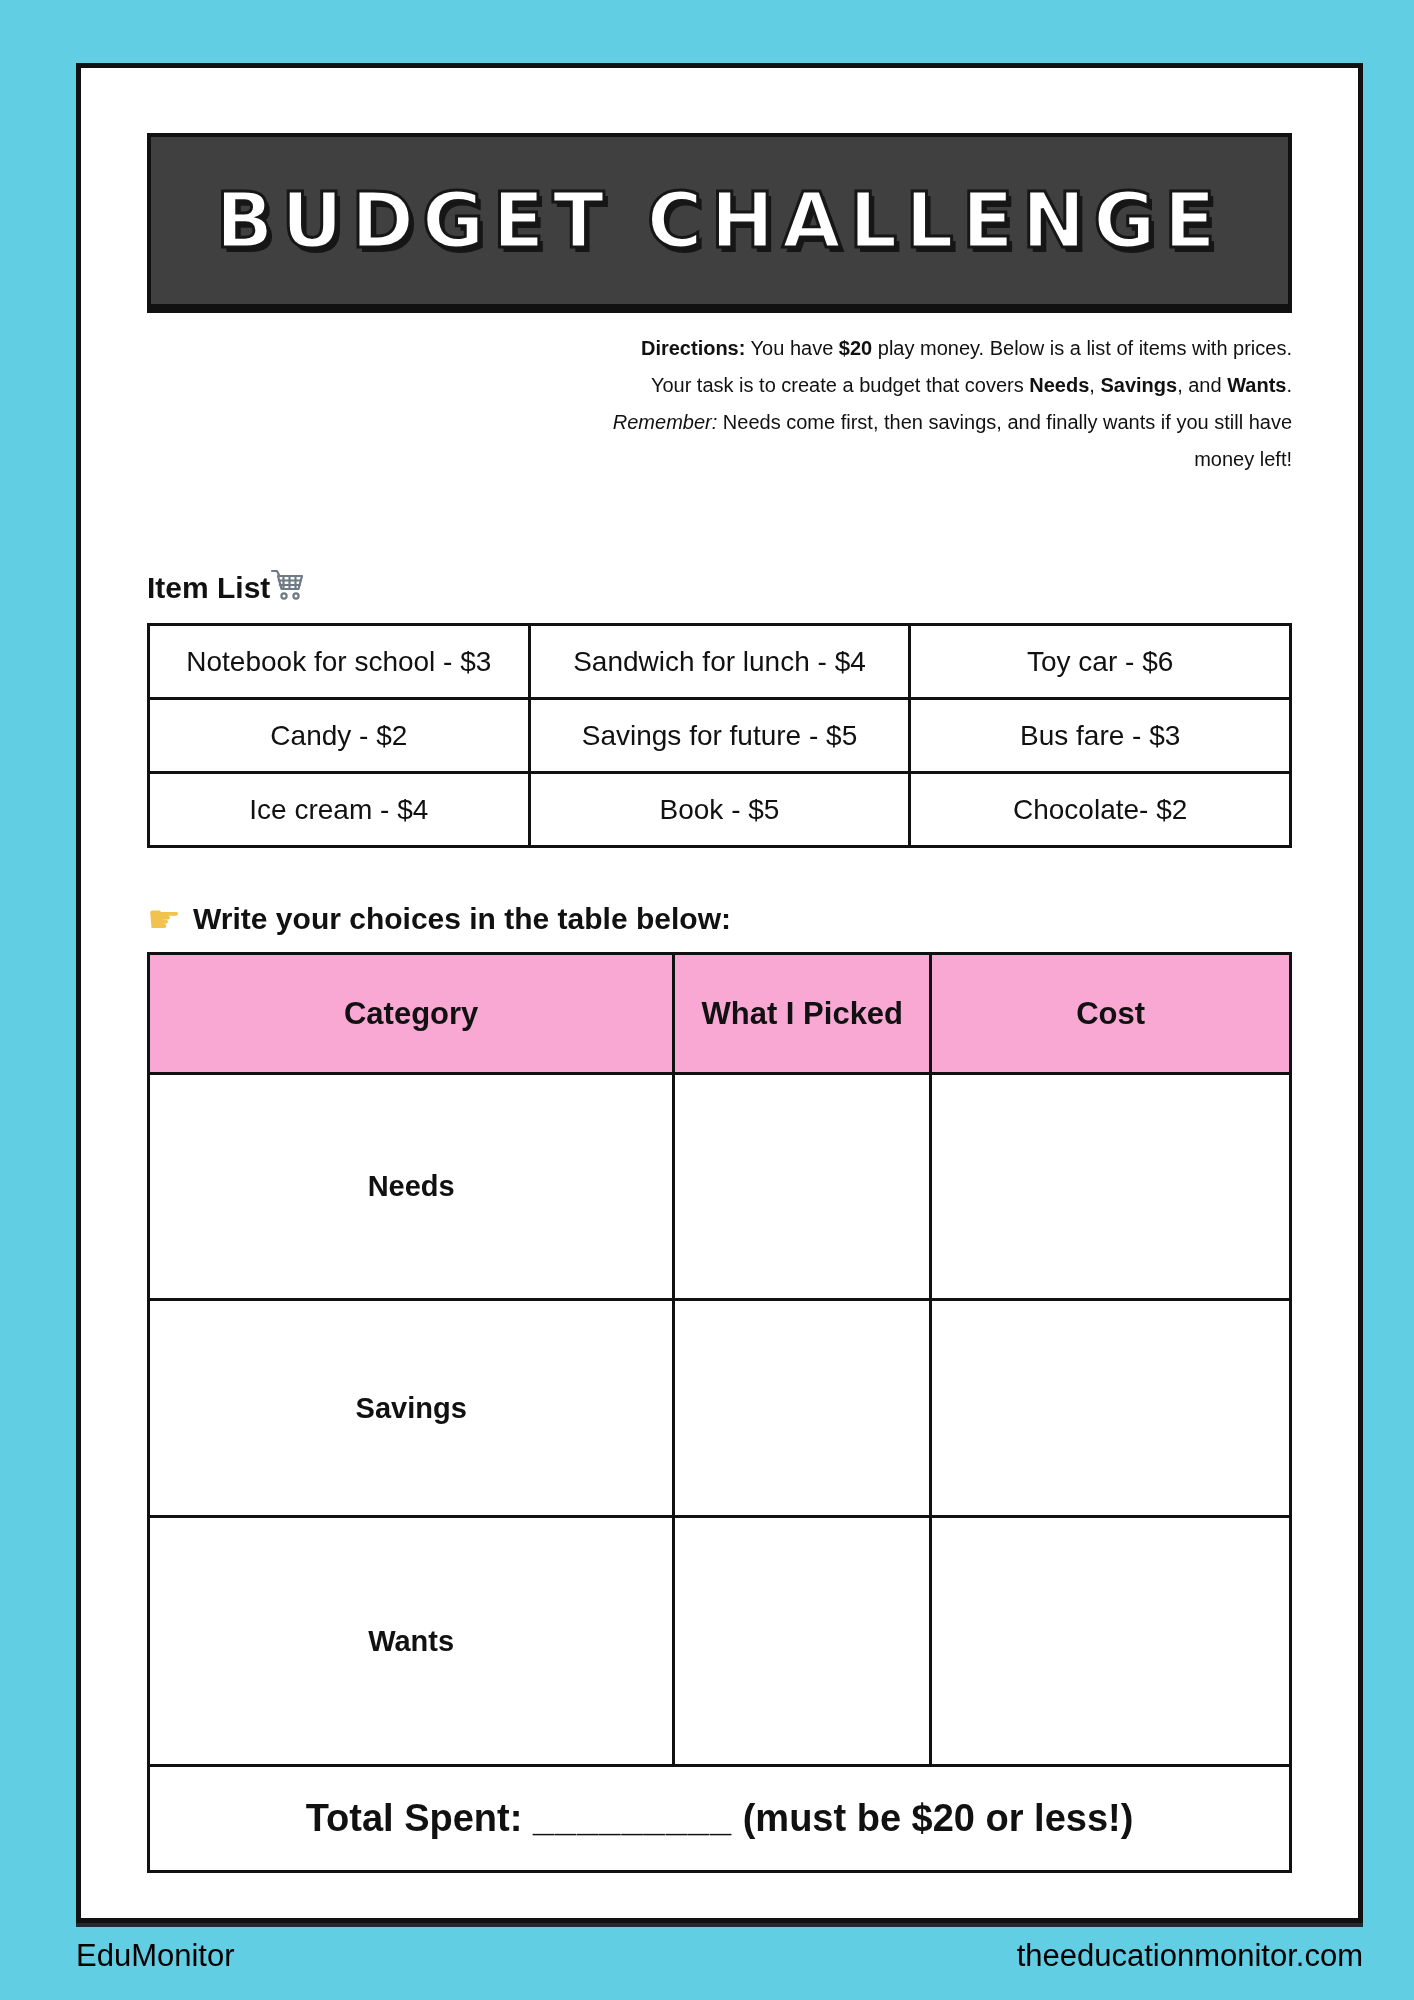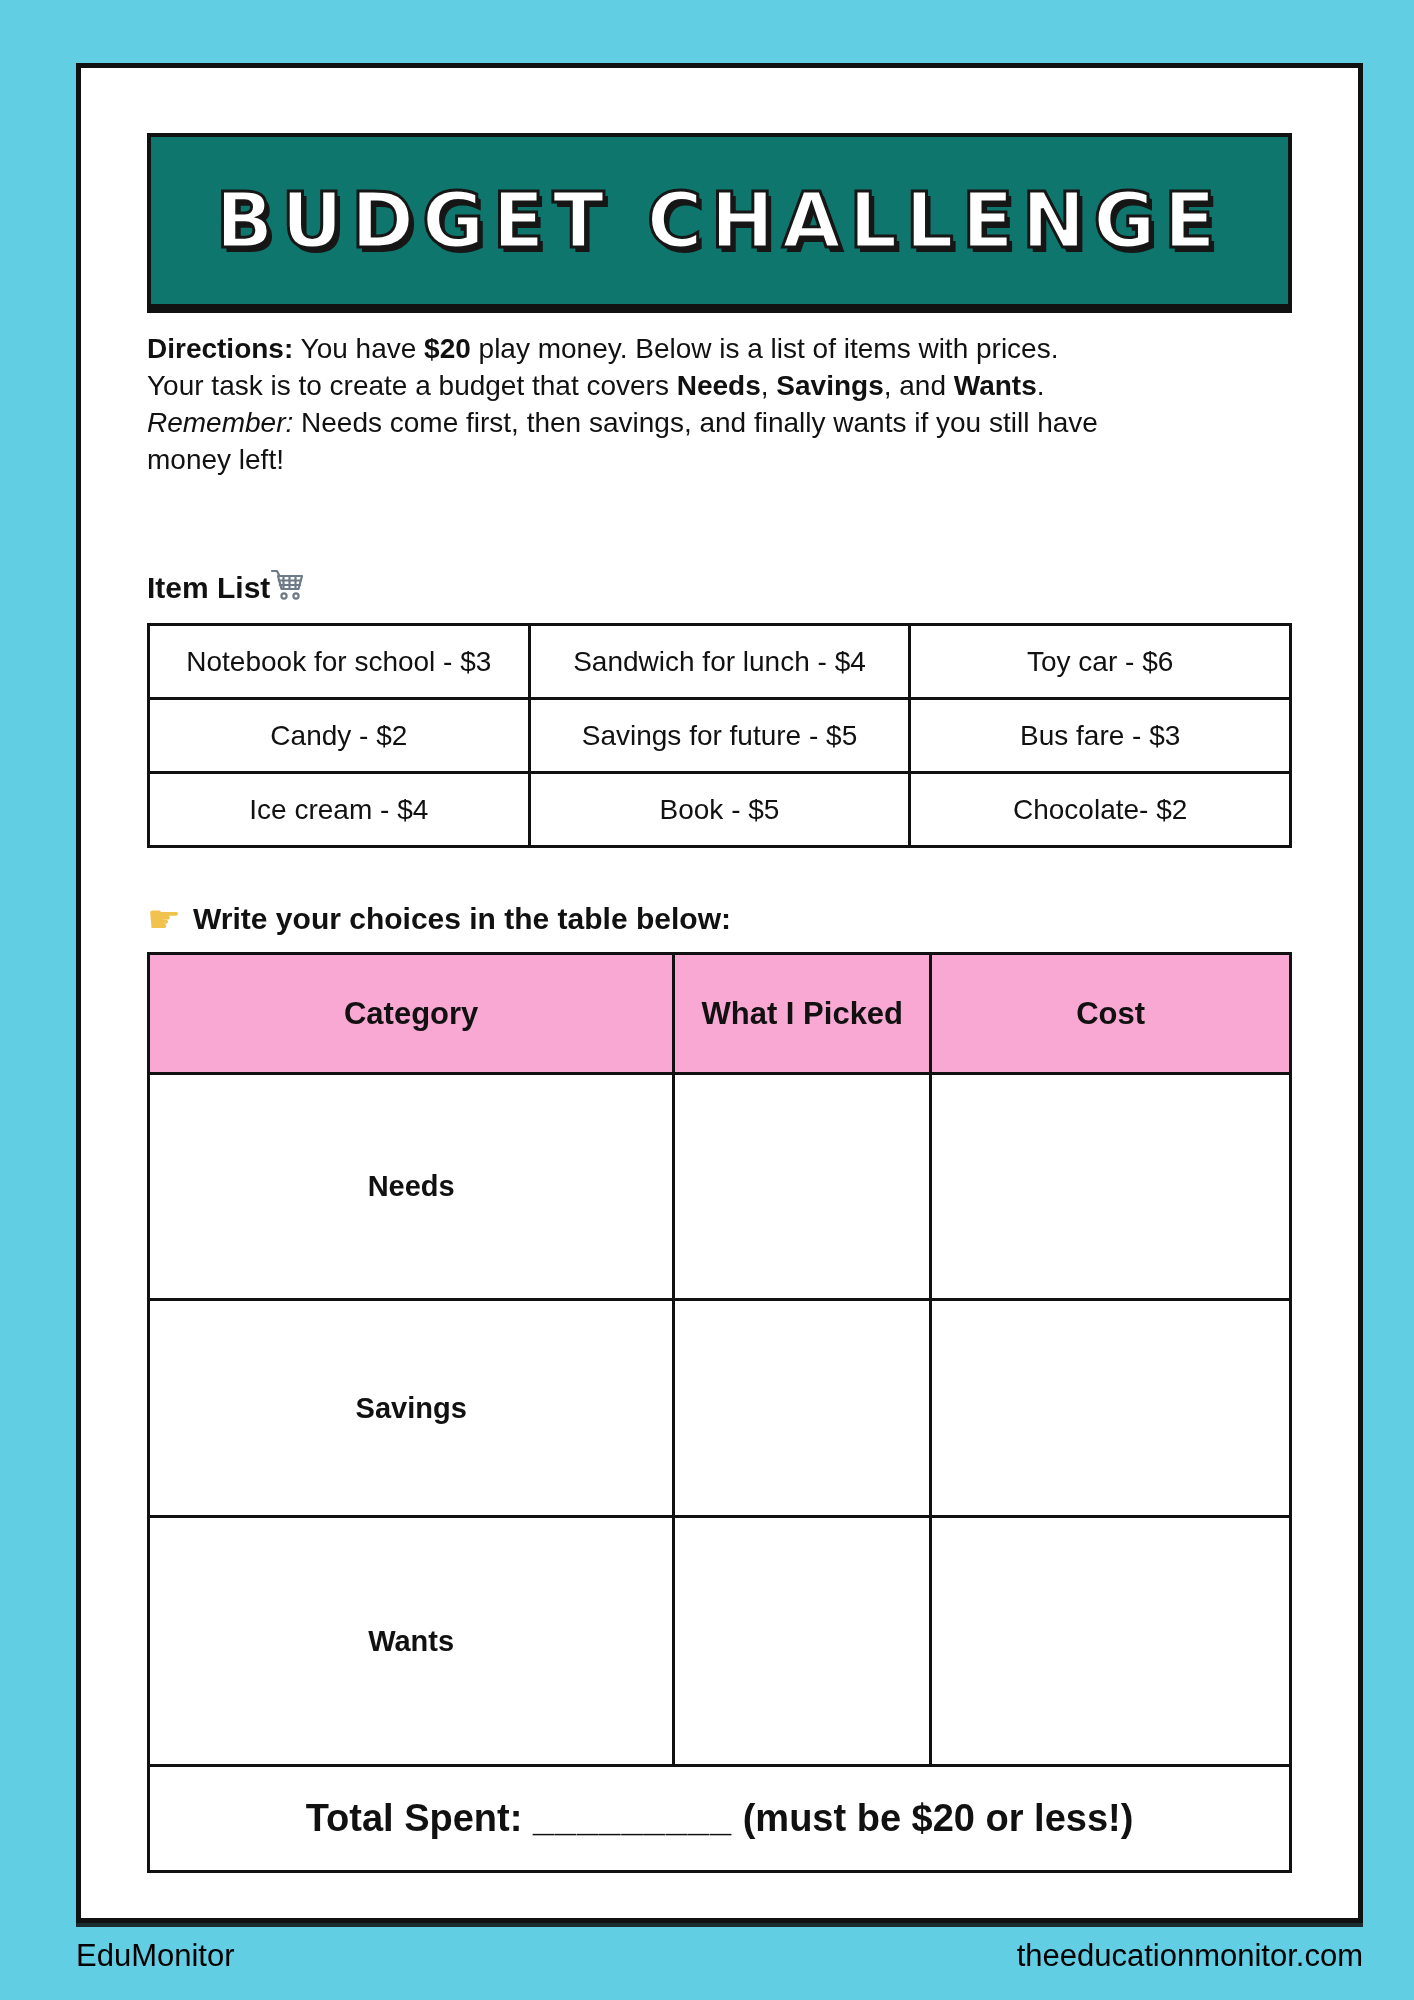--- a/index.html
+++ b/index.html
@@ -19,42 +19,42 @@
     width: 1287px; height: 1860px;
     background: #ffffff;
     border: 5px solid #111;
     box-shadow: 0 4px 0 rgba(17,17,17,0.85);
     padding: 65px 66px 0 66px;
   }
 
   
   .banner {
     height: 175px;
-    background: #0f766e;
+    background: #404040;
     border: 4px solid #111;
     box-shadow: 0 5px 0 #111;
     display: flex; align-items: center; justify-content: center;
   }
   .title {
     margin: 0;
     font-family: "DejaVu Sans", sans-serif;
     font-weight: 900;
     font-size: 76px;
     letter-spacing: 8px;
     color: #ffffff;
     -webkit-text-stroke: 3px #161616;
     text-shadow: 4px 5px 0 #161616;
     white-space: nowrap;
   }
 
   
   .directions {
     margin: 22px 0 0 0;
-    text-align: left;
-    font-size: 28px;
+    text-align: right;
+    font-size: 20px;
     line-height: 37px;
   }
   .directions b { font-weight: 700; }
   .rem { }
   .rem-label { font-style: italic; font-weight: 400; }
 
   
   .section-heading {
     margin-top: 88px;
     display: flex; align-items: center; 

